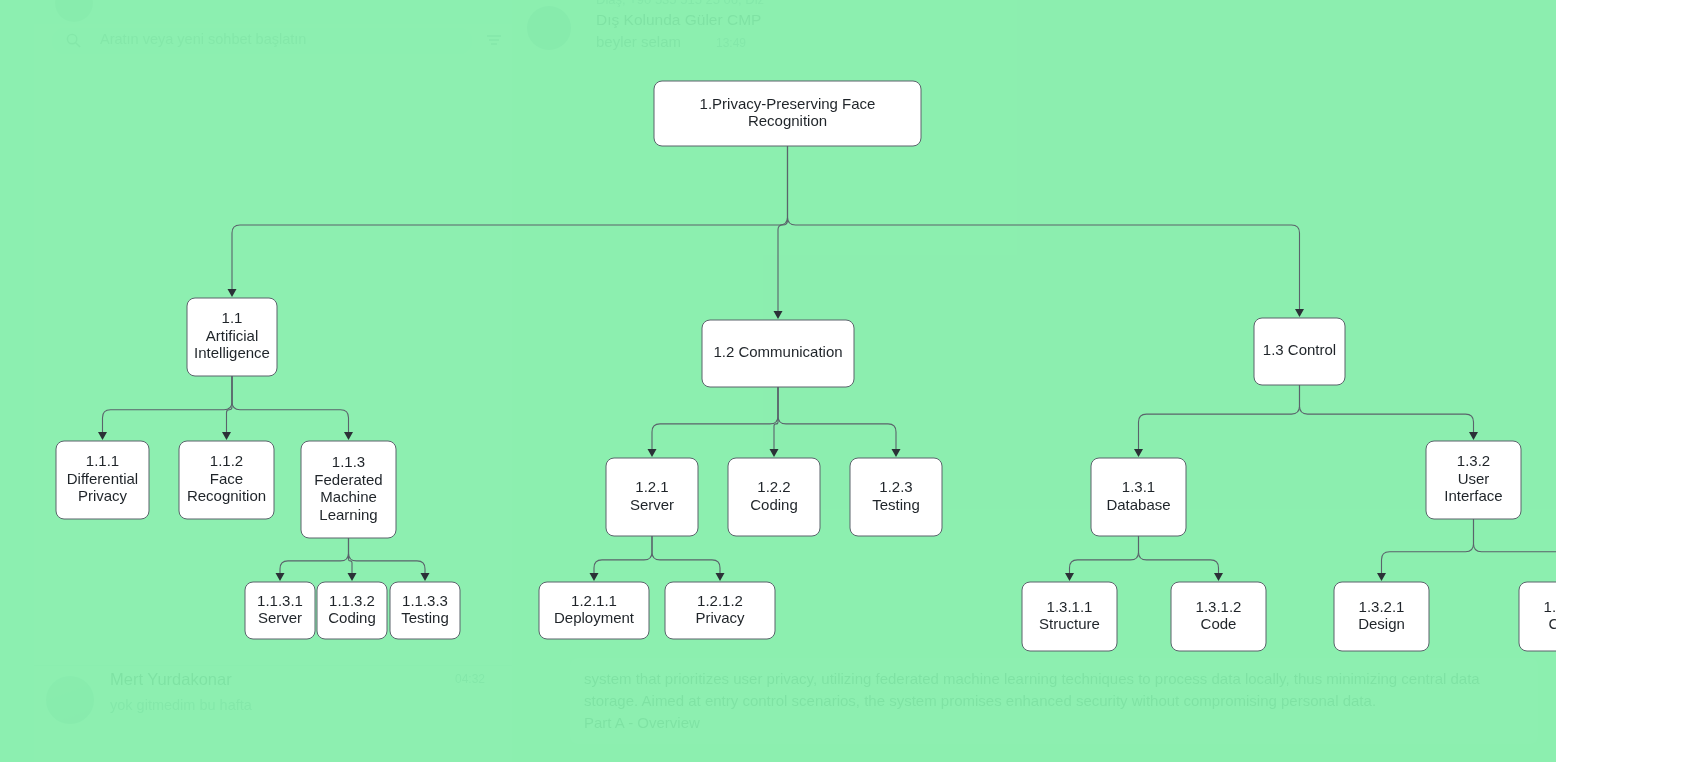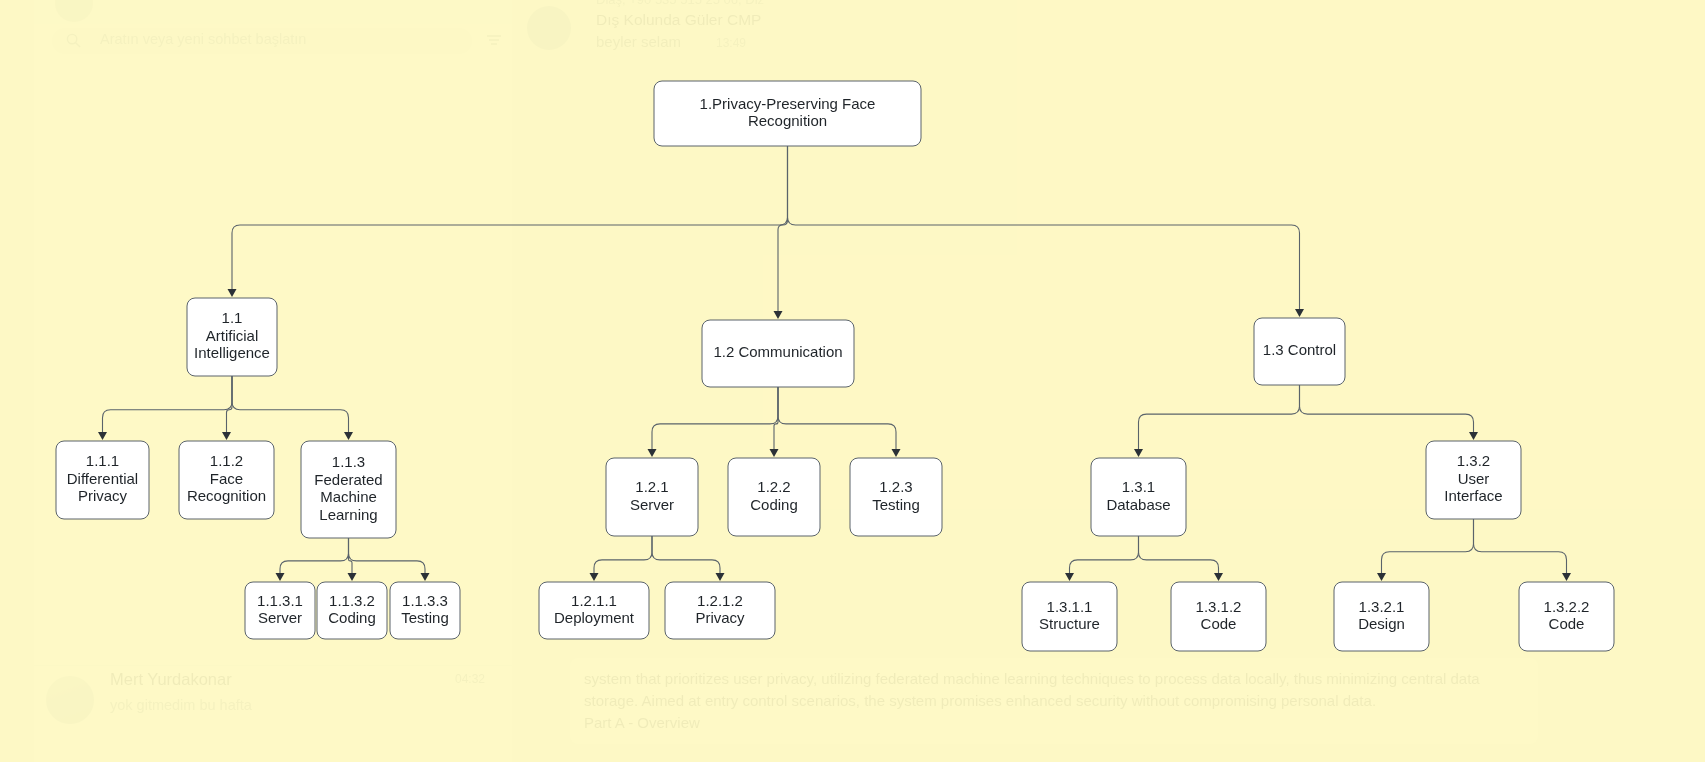--- a/index.html
+++ b/index.html
@@ -3,24 +3,24 @@
 <meta charset="utf-8">
 <style>
   html, body {
     margin: 0;
     padding: 0;
     background: #ffffff;
     font-family: "Liberation Sans", sans-serif;
   }
   #stage {
     position: relative;
-    width: 1705px;
+    width: 1556px;
     height: 762px;
     overflow: hidden;
-    background: #fef9c3;
+    background: #86efac;
   }
   
   #bg-app {
     position: absolute;
     inset: 0;
     opacity: 0.055;
     pointer-events: none;
     font-family: "Liberation Sans", sans-serif;
     color: #111b21;
   }

